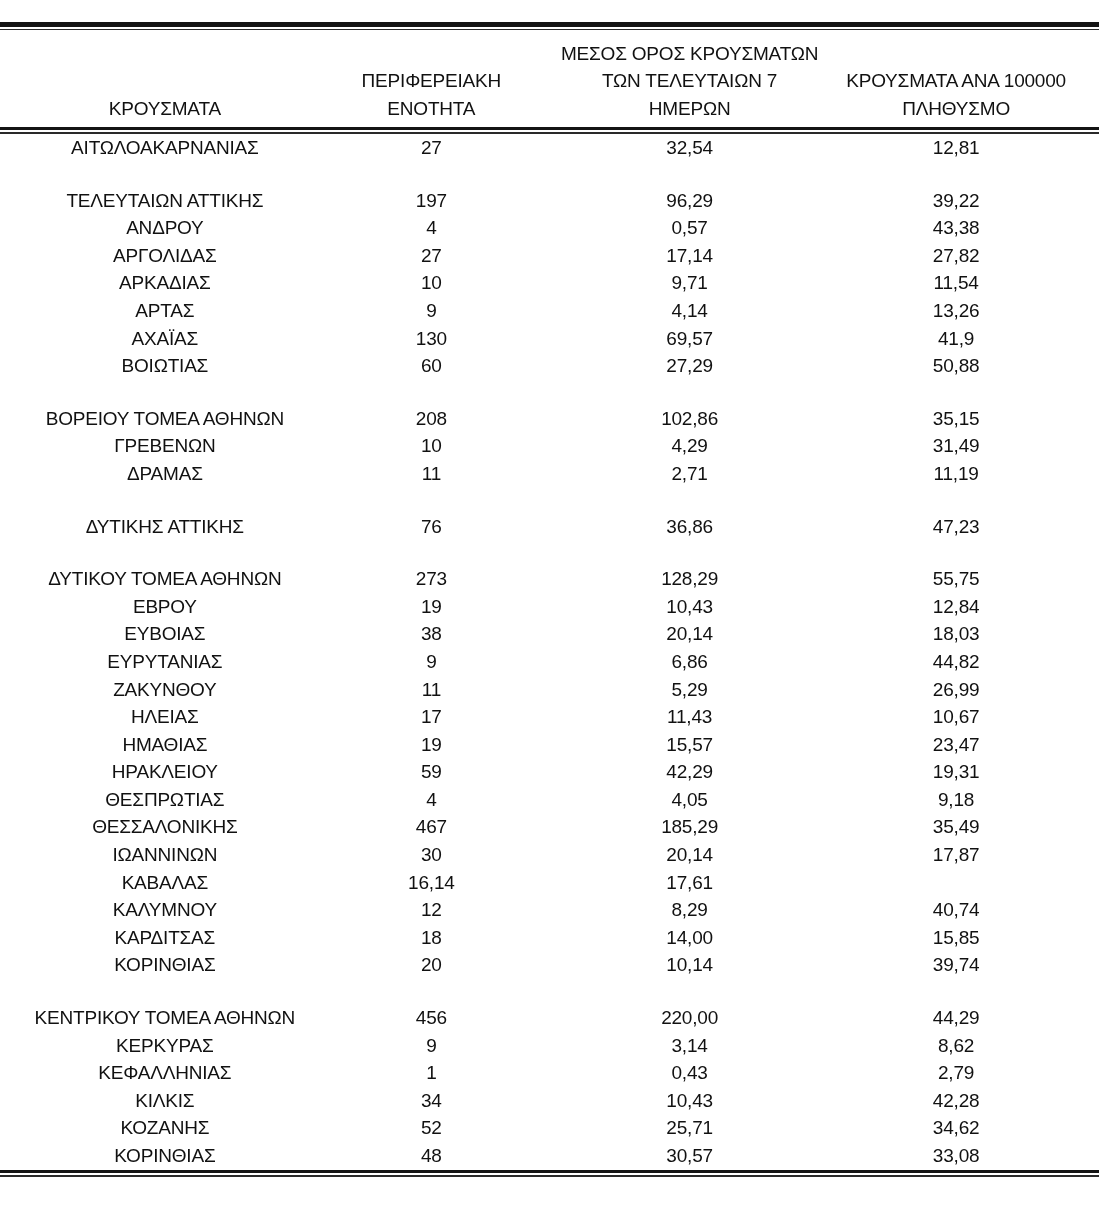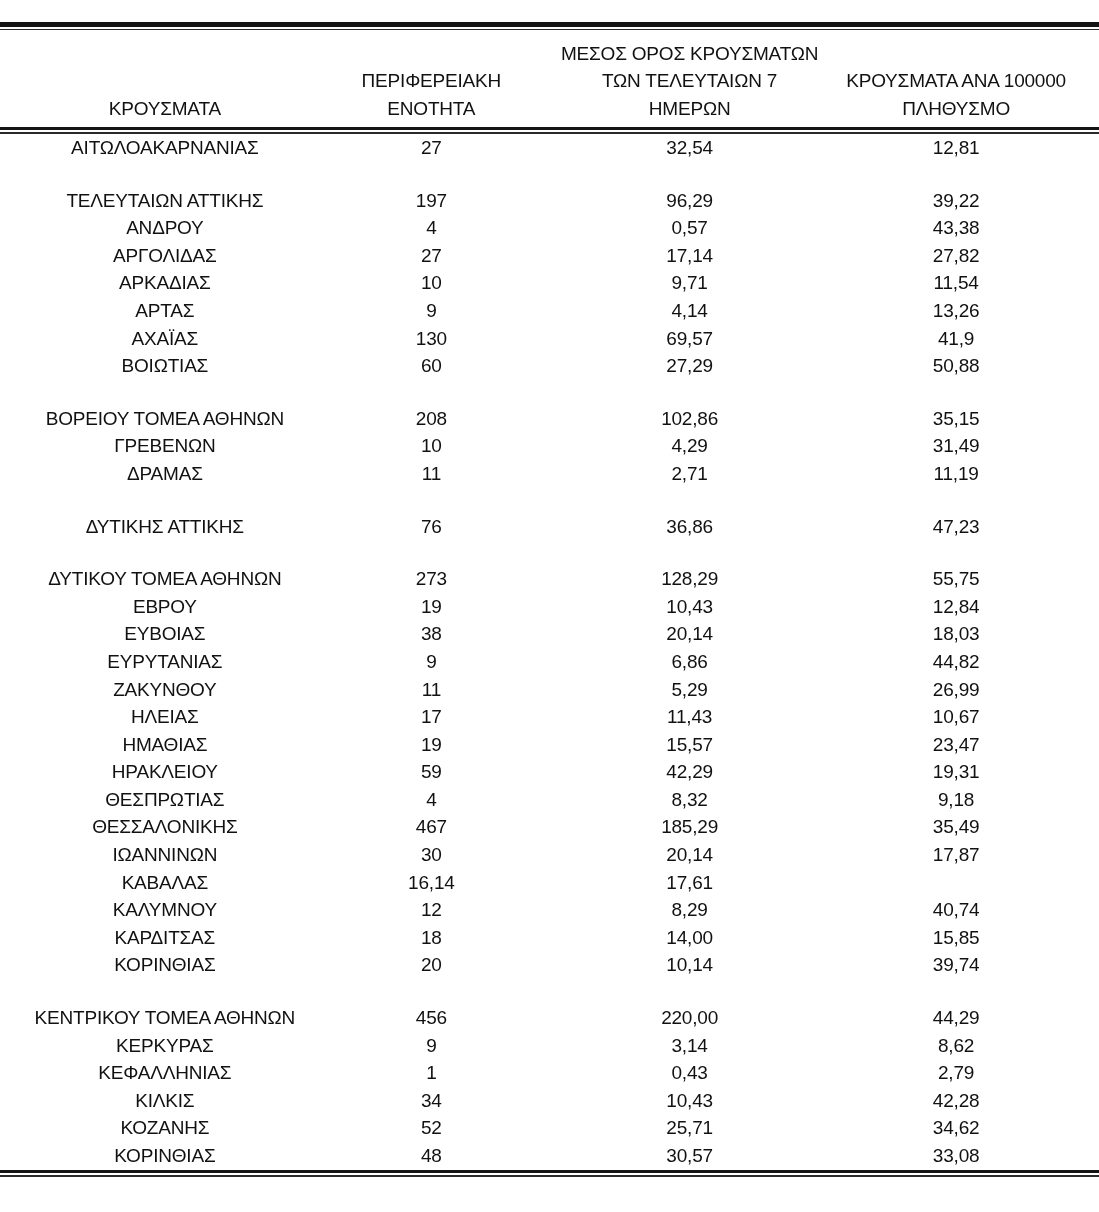--- a/index.html
+++ b/index.html
@@ -204,21 +204,21 @@
   </div>
       <div class="grid data-row">
     <div class="cell">ΗΡΑΚΛΕΙΟΥ</div>
     <div class="cell">59</div>
     <div class="cell">42,29</div>
     <div class="cell">19,31</div>
   </div>
       <div class="grid data-row">
     <div class="cell">ΘΕΣΠΡΩΤΙΑΣ</div>
     <div class="cell">4</div>
-    <div class="cell">8,32</div>
+    <div class="cell">4,05</div>
     <div class="cell">9,18</div>
   </div>
       <div class="grid data-row">
     <div class="cell">ΘΕΣΣΑΛΟΝΙΚΗΣ</div>
     <div class="cell">467</div>
     <div class="cell">185,29</div>
     <div class="cell">35,49</div>
   </div>
       <div class="grid data-row">
     <div class="cell">ΙΩΑΝΝΙΝΩΝ</div>

